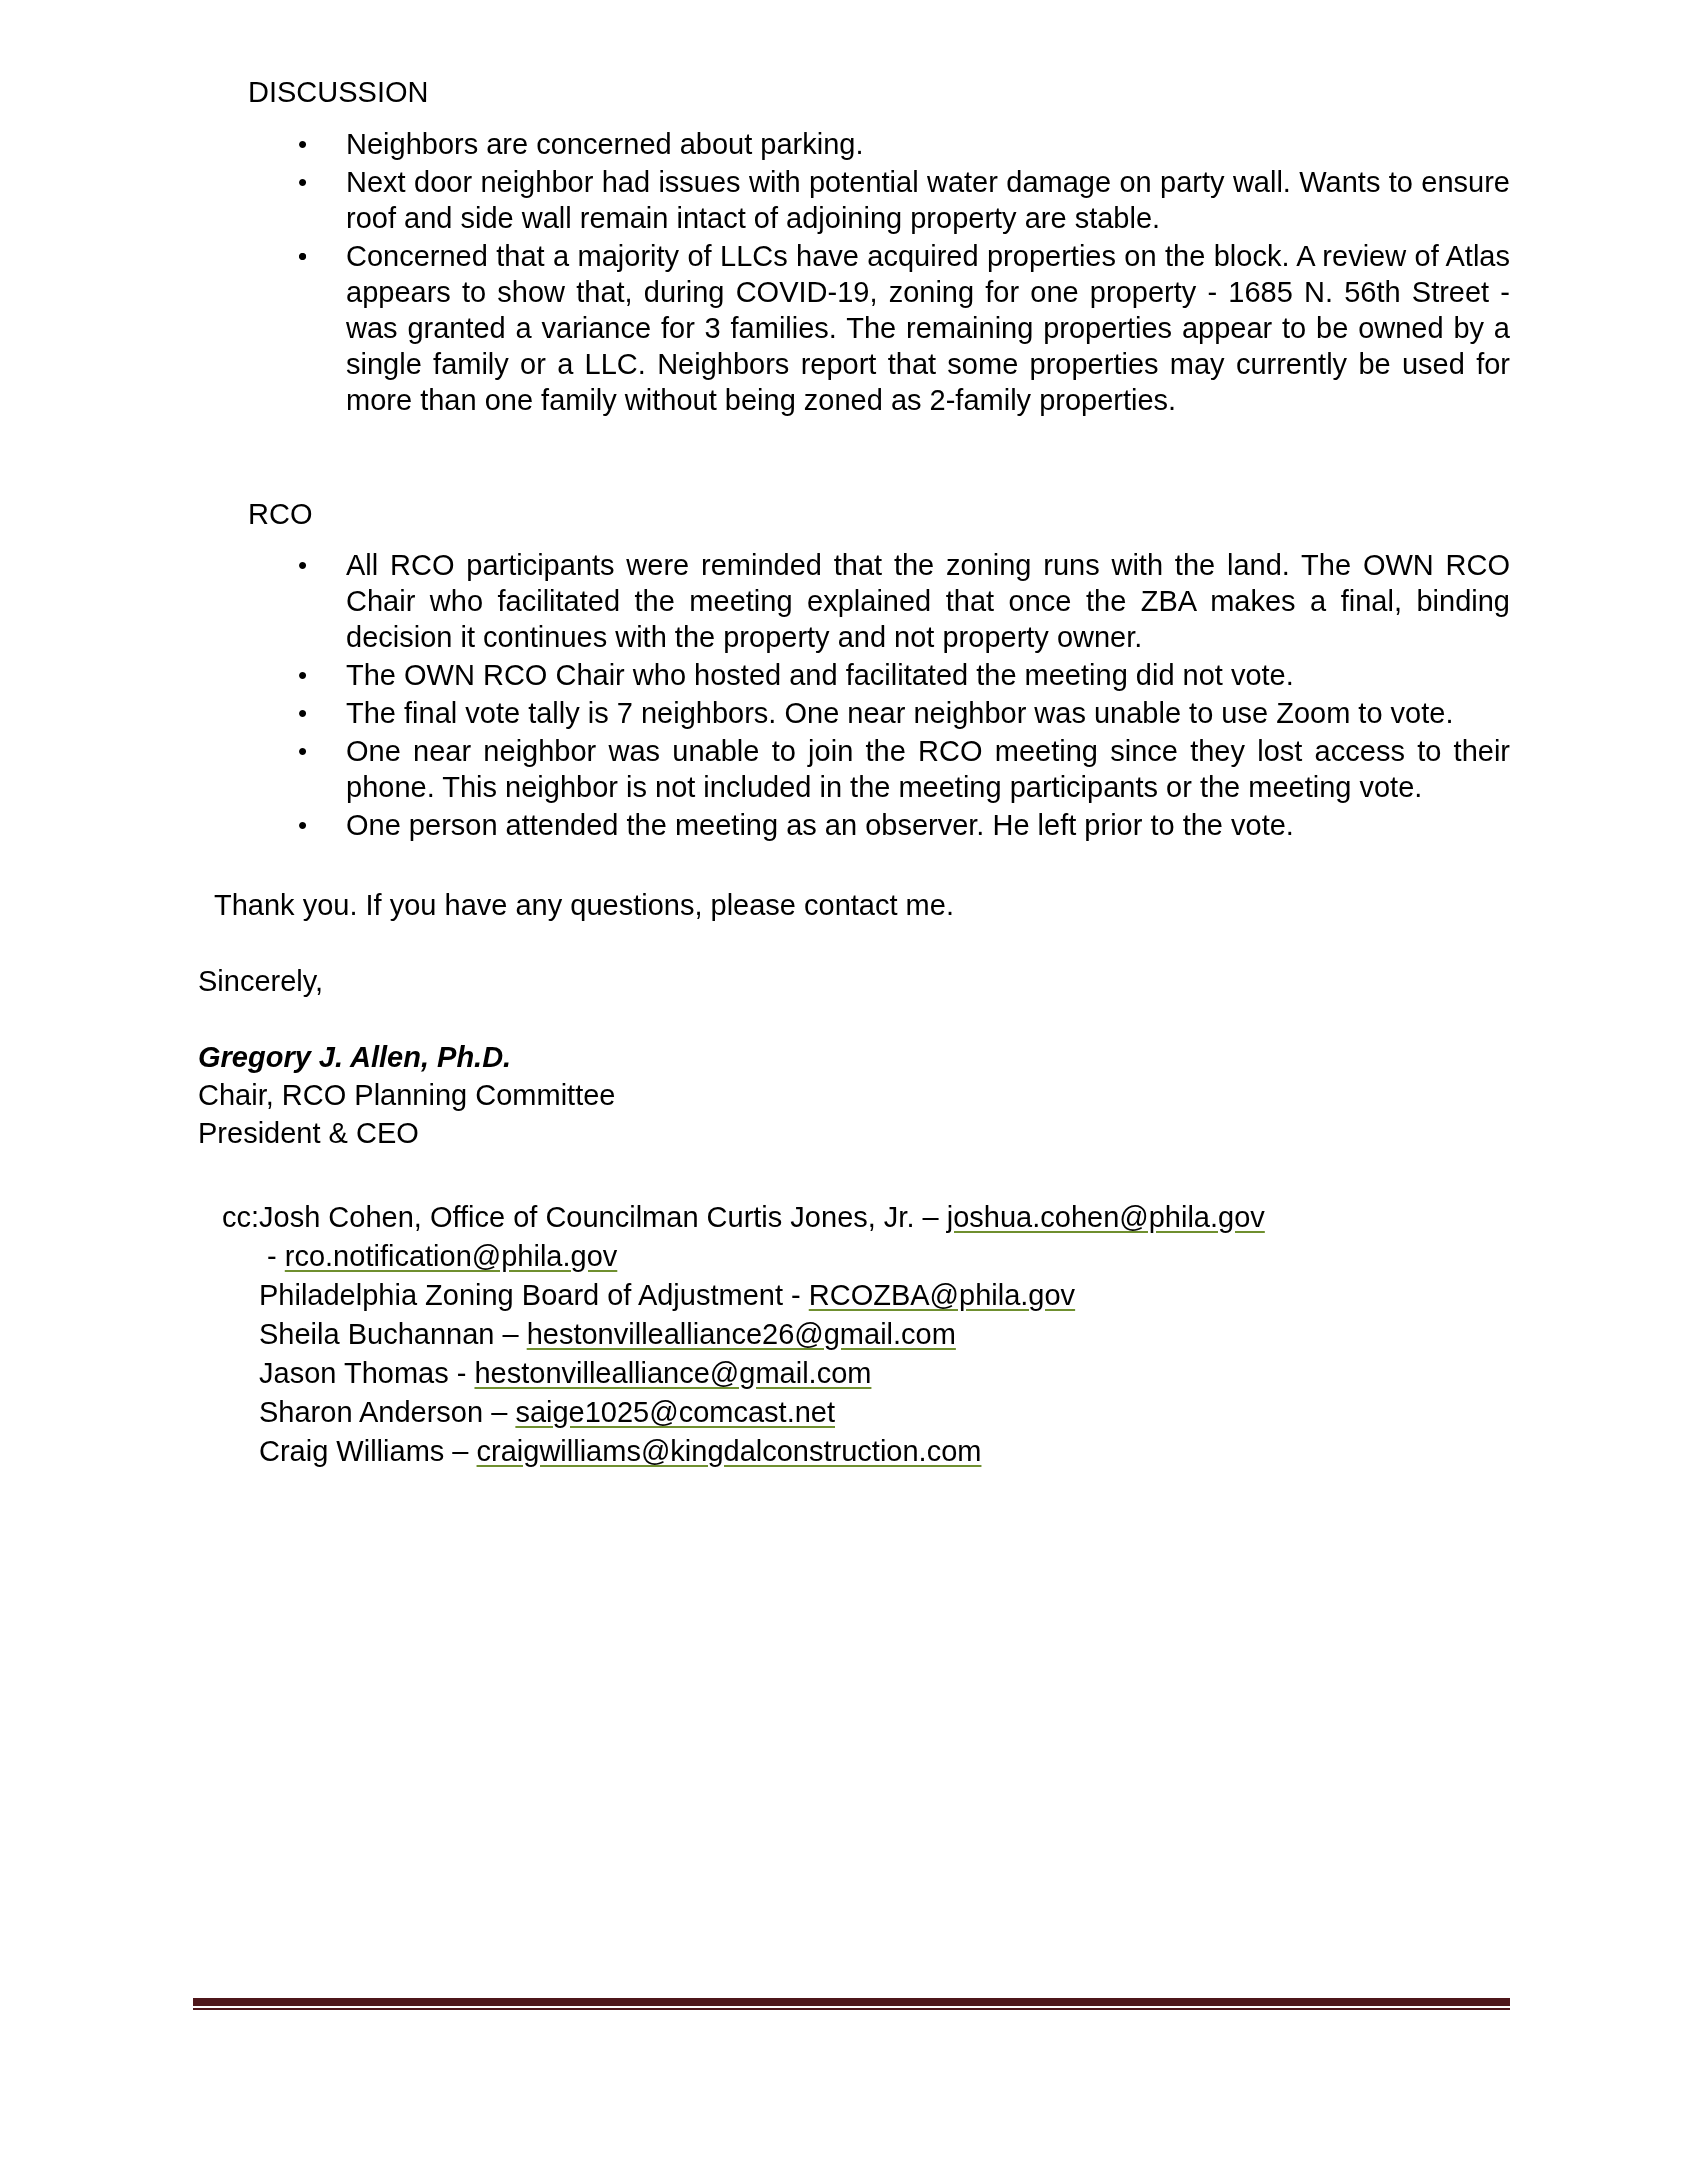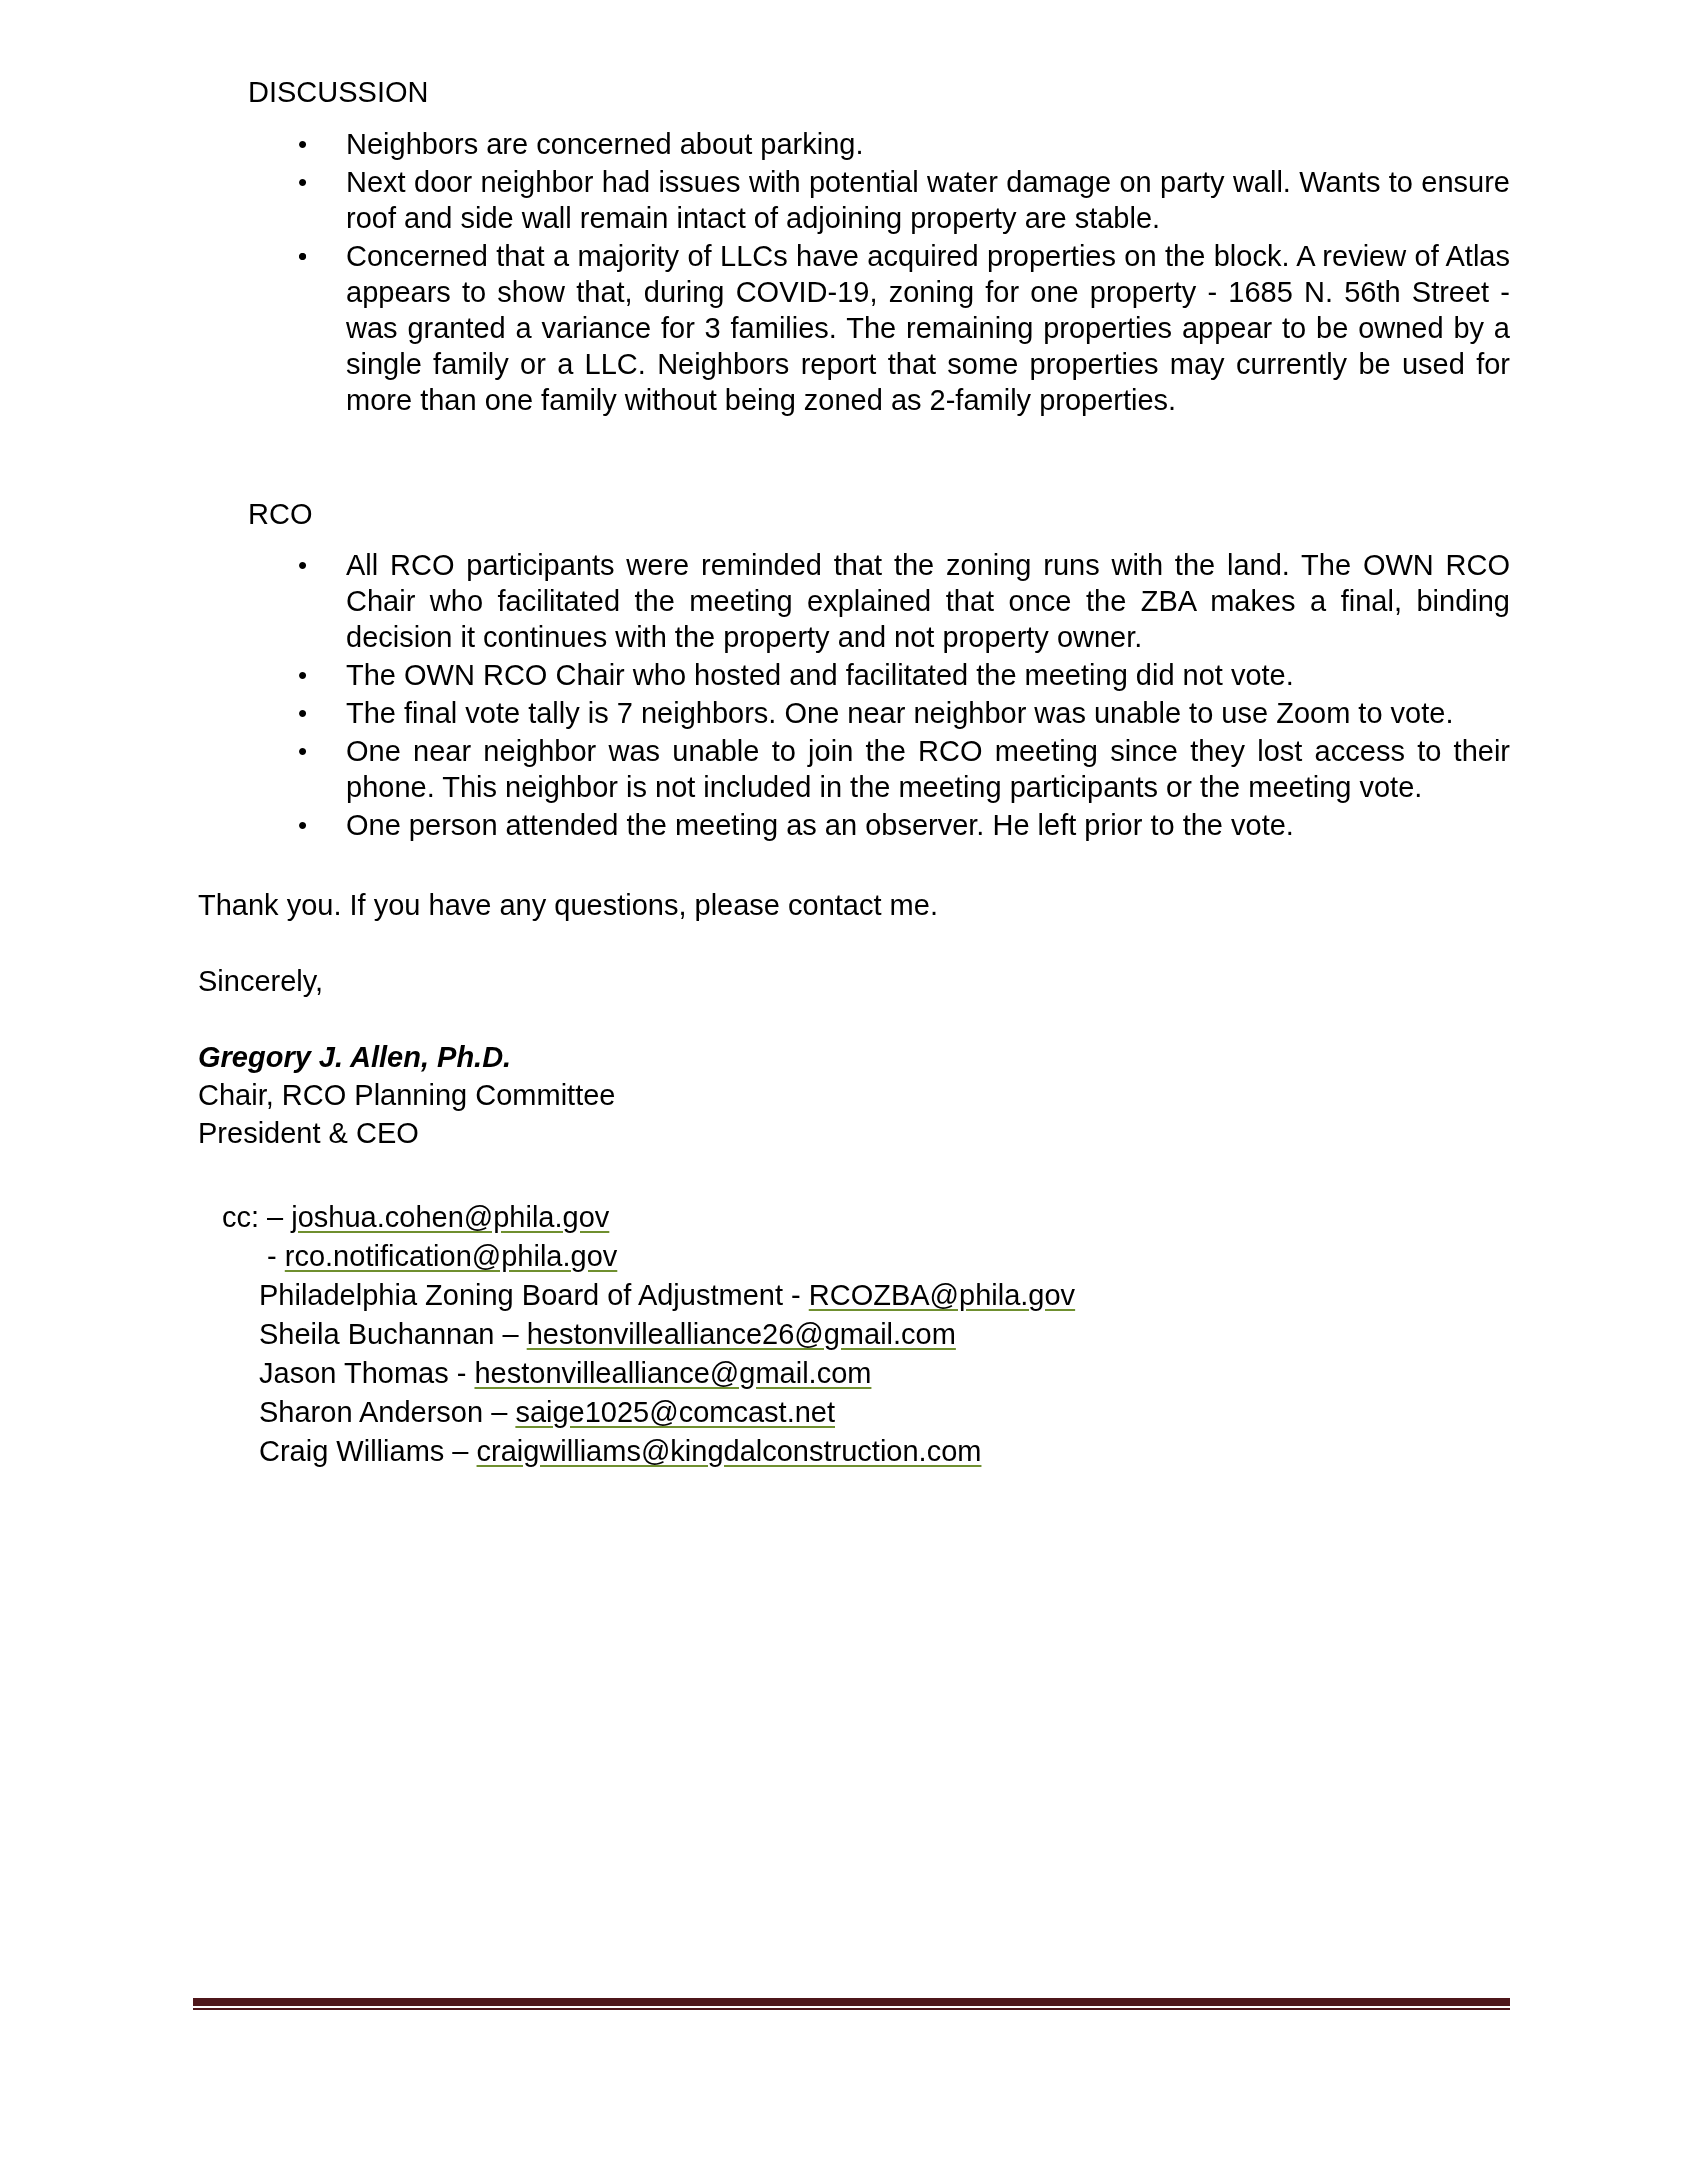--- a/index.html
+++ b/index.html
@@ -35,32 +35,33 @@
 
   <div class="heading" style="top:496px;">RCO</div>
   <ul class="blist" style="top:547px;">
     <li><span class="bullet">•</span><span>All RCO participants were reminded that the zoning runs with the land. The OWN RCO Chair who facilitated the meeting explained that once the ZBA makes a final, binding decision it continues with the property and not property owner.</span></li>
     <li><span class="bullet">•</span><span>The OWN RCO Chair who hosted and facilitated the meeting did not vote.</span></li>
     <li><span class="bullet">•</span><span>The final vote tally is 7 neighbors. One near neighbor was unable to use Zoom to vote.</span></li>
     <li><span class="bullet">•</span><span>One near neighbor was unable to join the RCO meeting since they lost access to their phone. This neighbor is not included in the meeting participants or the meeting vote.</span></li>
     <li><span class="bullet">•</span><span>One person attended the meeting as an observer. He left prior to the vote.</span></li>
   </ul>
 
-  <div class="para" style="top:886px;">Thank you. If you have any questions, please contact me.</div>
+  <div class="para" style="top:886px;margin-left:16px;">Thank you. If you have any questions, please contact me.</div>
   <div class="para" style="top:962px;">Sincerely,</div>
 
   <div class="para" style="top:1038px;">
     <div class="sig-name">Gregory J. Allen, Ph.D.</div>
     <div>Chair, RCO Planning Committee</div>
     <div>President &amp; CEO</div>
   </div>
 
   <div class="cc">
     <div class="cc-row">
       <span class="cc-prefix">cc:</span>
+      <span>Josh Cohen, Office of Councilman Curtis Jones, Jr.</span>
         <span style="white-space:pre"> – </span>
         <a class="email">joshua.cohen@phila.gov</a>
     </div>
     <div class="cc-row">
       <span class="cc-prefix"></span>
         <span style="white-space:pre"> - </span>
         <a class="email">rco.notification@phila.gov</a>
     </div>
     <div class="cc-row">
       <span class="cc-prefix"></span>

